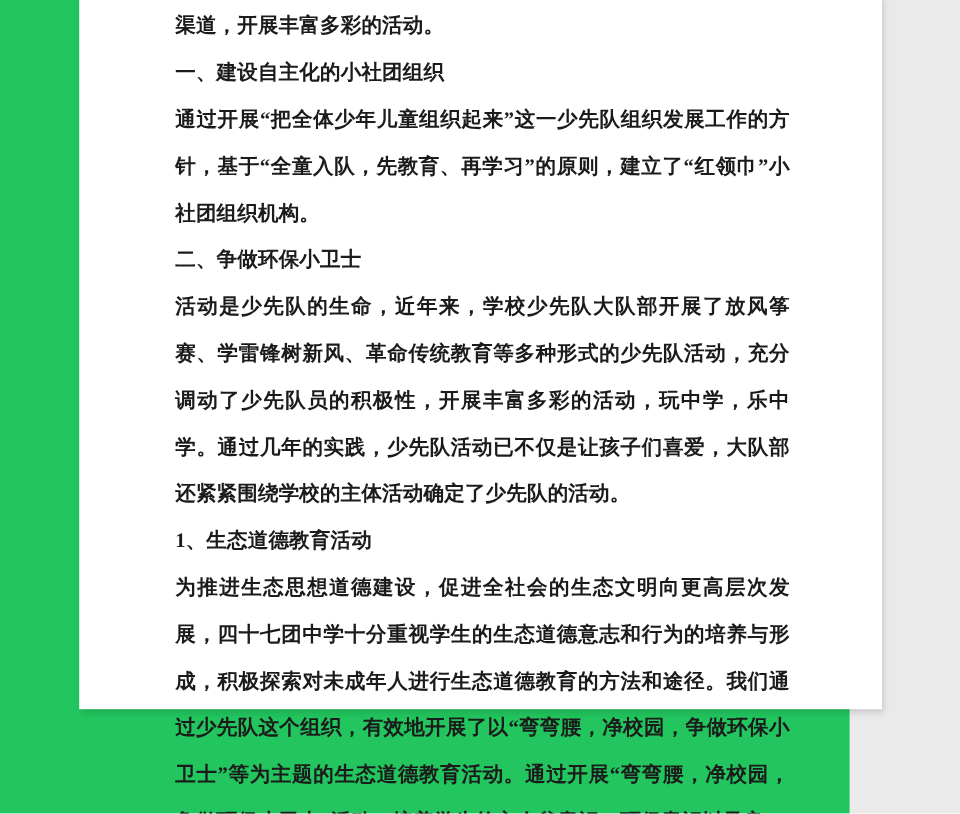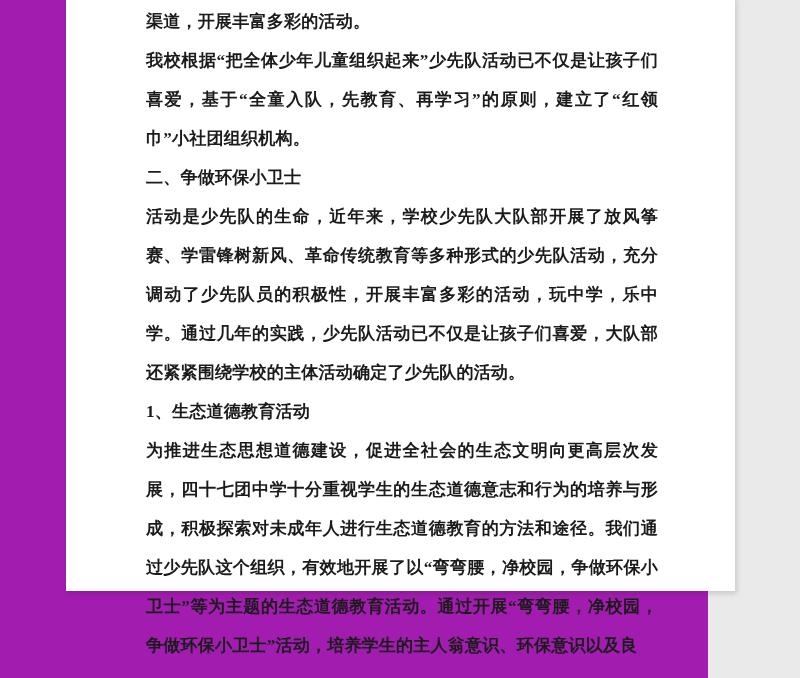--- a/index.html
+++ b/index.html
@@ -11,21 +11,21 @@
     height: 678px;
     background: #eaeaea;
     font-family: "Liberation Serif", "DejaVu Serif", serif;
     overflow: hidden;
   }
 
   #viewport {
     position: relative;
     width: 708px;
     height: 678px;
-    background: #a21caf;
+    background: #22c55e;
   }
 
   
   #page-sheet {
     position: absolute;
     left: 66px;
     top: -4px;
     width: 669px;
     height: 595px;
     background: #ffffff;
@@ -69,22 +69,23 @@
 </style>
 </head>
 <body>
 
 <div id="viewport">
   <div id="page-sheet">
     <div id="doc-body">
 
       <p class="para body">渠道，开展丰富多彩的活动。</p>
 
+      <p class="para heading">一、建设自主化的小社团组织</p>
 
-      <p class="para body">我校根据“把全体少年儿童组织起来”少先队活动已不仅是让孩子们喜爱，基于“全童入队，先教育、再学习”的原则，建立了“红领巾”小社团组织机构。</p>
+      <p class="para body">通过开展“把全体少年儿童组织起来”这一少先队组织发展工作的方针，基于“全童入队，先教育、再学习”的原则，建立了“红领巾”小社团组织机构。</p>
 
       <p class="para heading">二、争做环保小卫士</p>
 
       <p class="para body">活动是少先队的生命，近年来，学校少先队大队部开展了放风筝赛、学雷锋树新风、革命传统教育等多种形式的少先队活动，充分调动了少先队员的积极性，开展丰富多彩的活动，玩中学，乐中学。通过几年的实践，少先队活动已不仅是让孩子们喜爱，大队部还紧紧围绕学校的主体活动确定了少先队的活动。</p>
 
       <p class="para heading">1、生态道德教育活动</p>
 
       <p class="para body">为推进生态思想道德建设，促进全社会的生态文明向更高层次发展，四十七团中学十分重视学生的生态道德意志和行为的培养与形成，积极探索对未成年人进行生态道德教育的方法和途径。我们通过少先队这个组织，有效地开展了以“弯弯腰，净校园，争做环保小卫士”等为主题的生态道德教育活动。通过开展“弯弯腰，净校园，争做环保小卫士”活动，培养学生的主人翁意识、环保意识以及良</p>
 
     </div>

